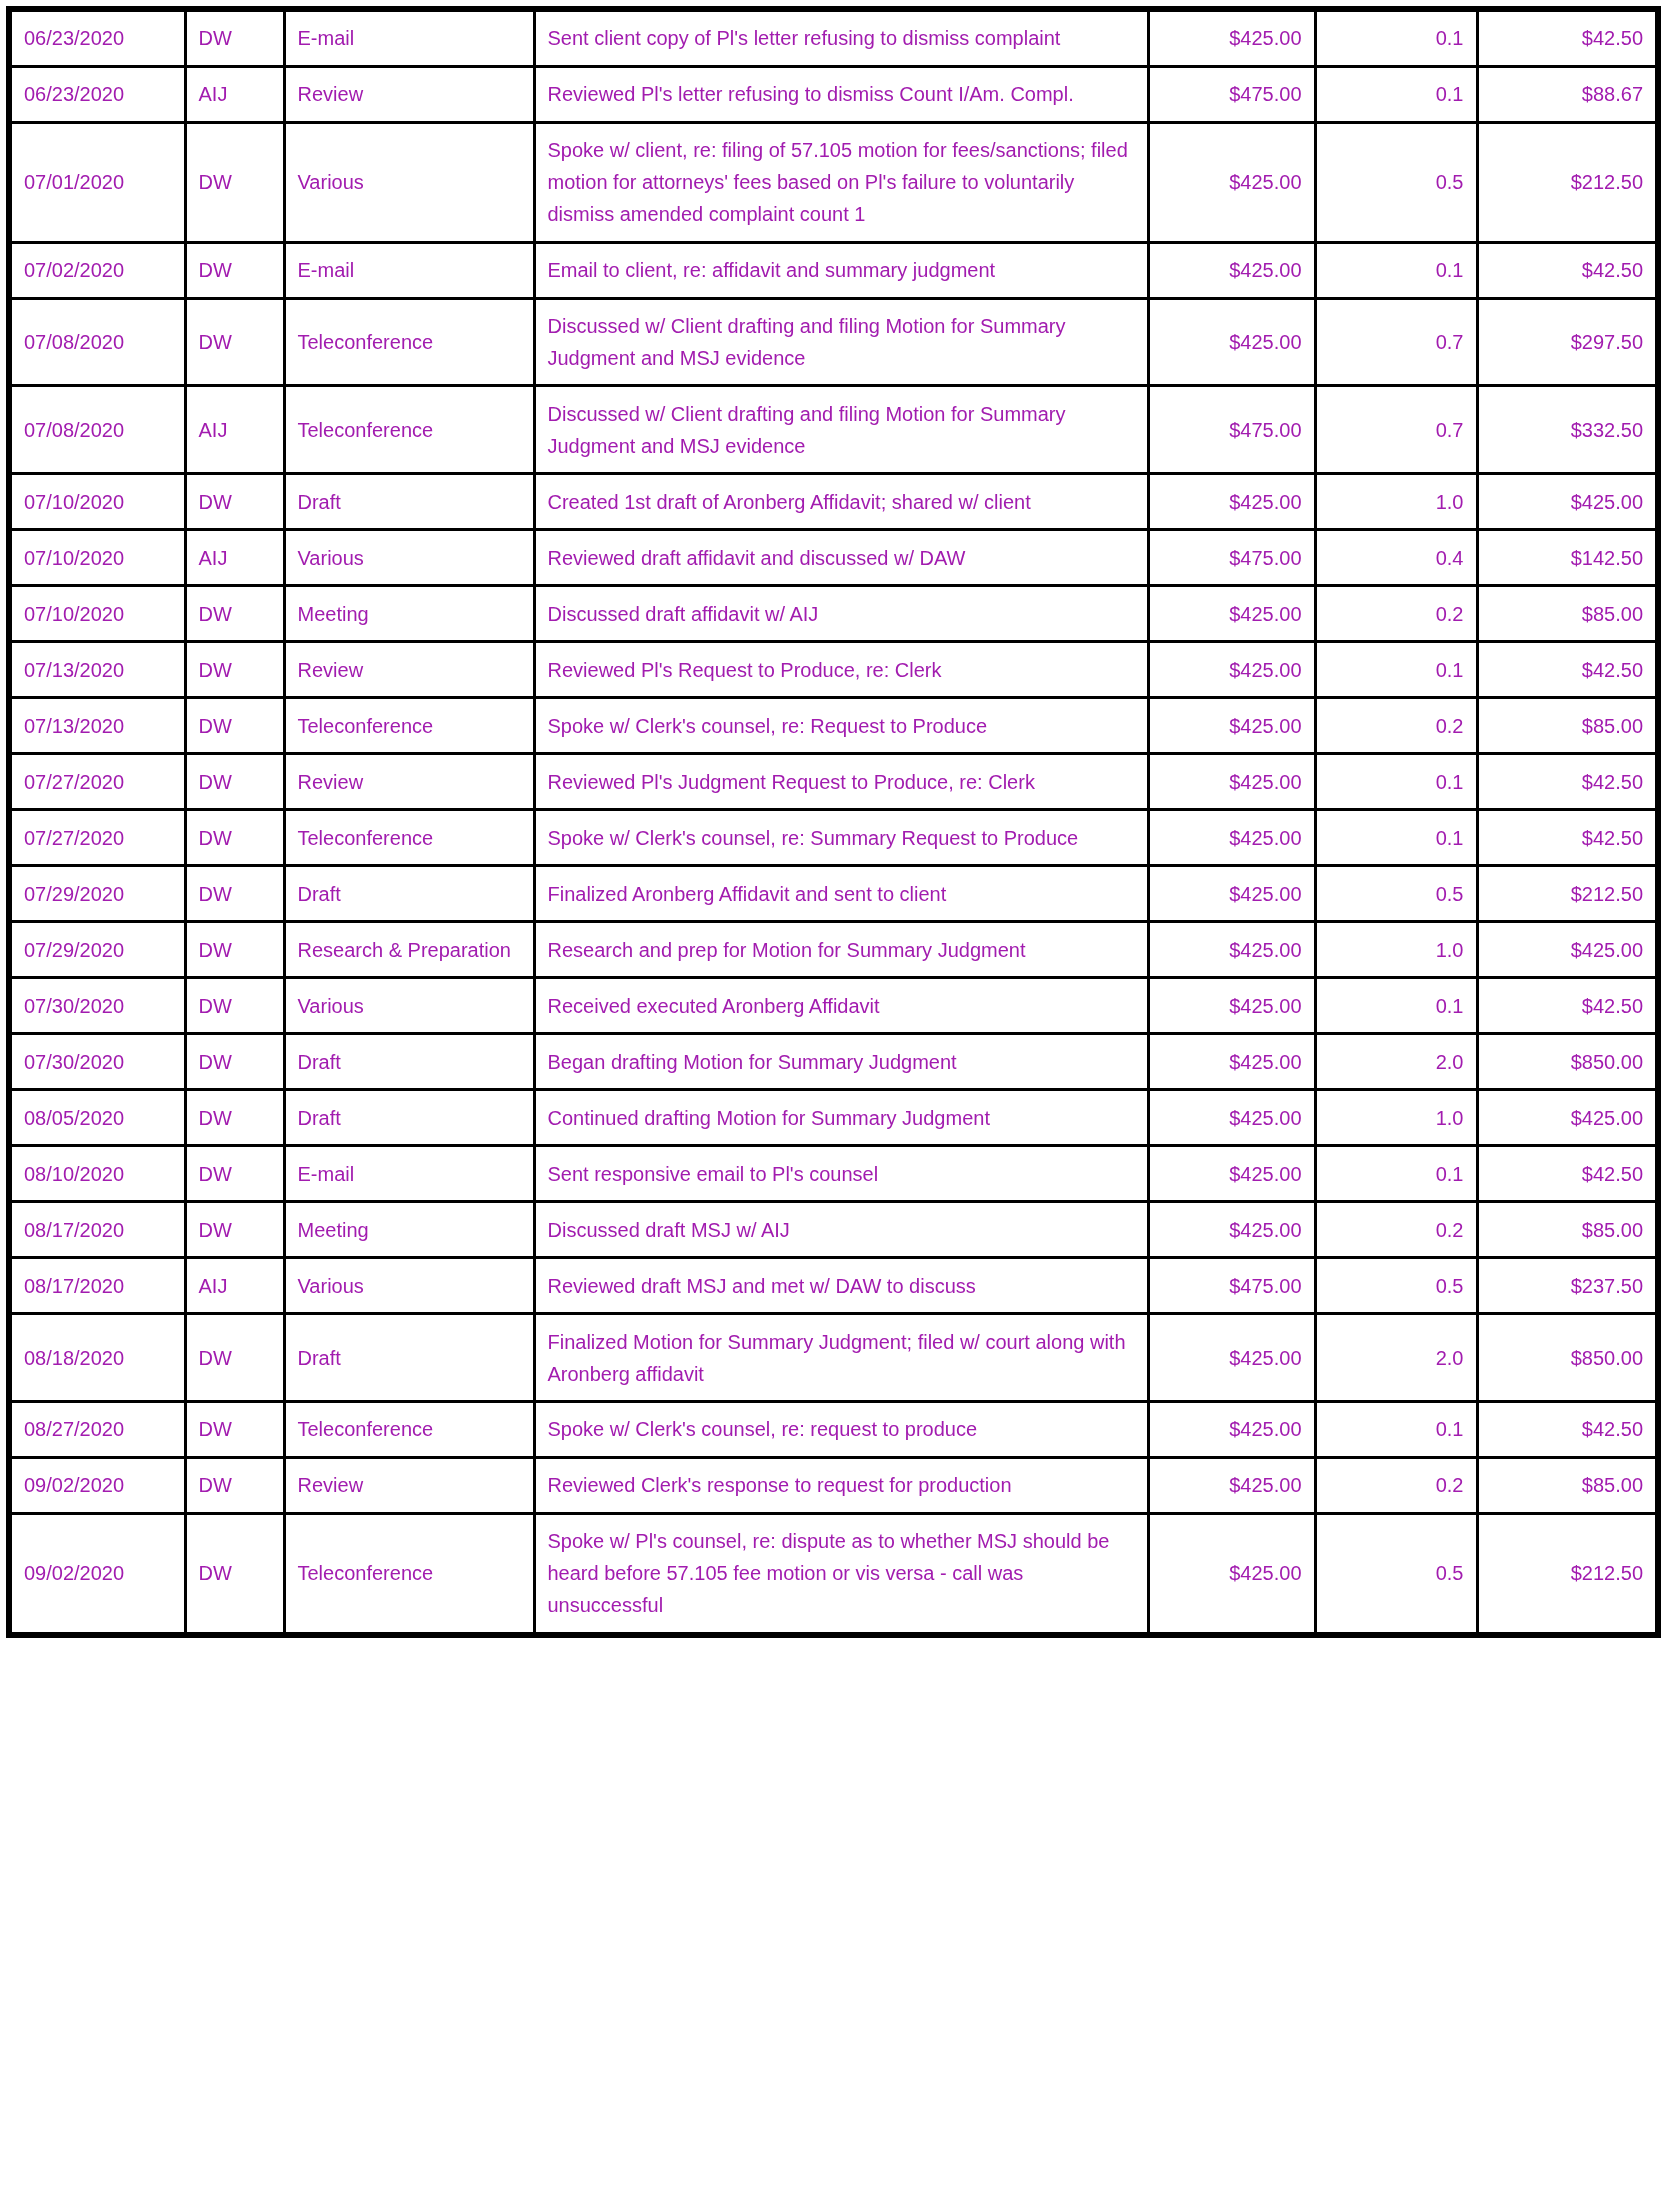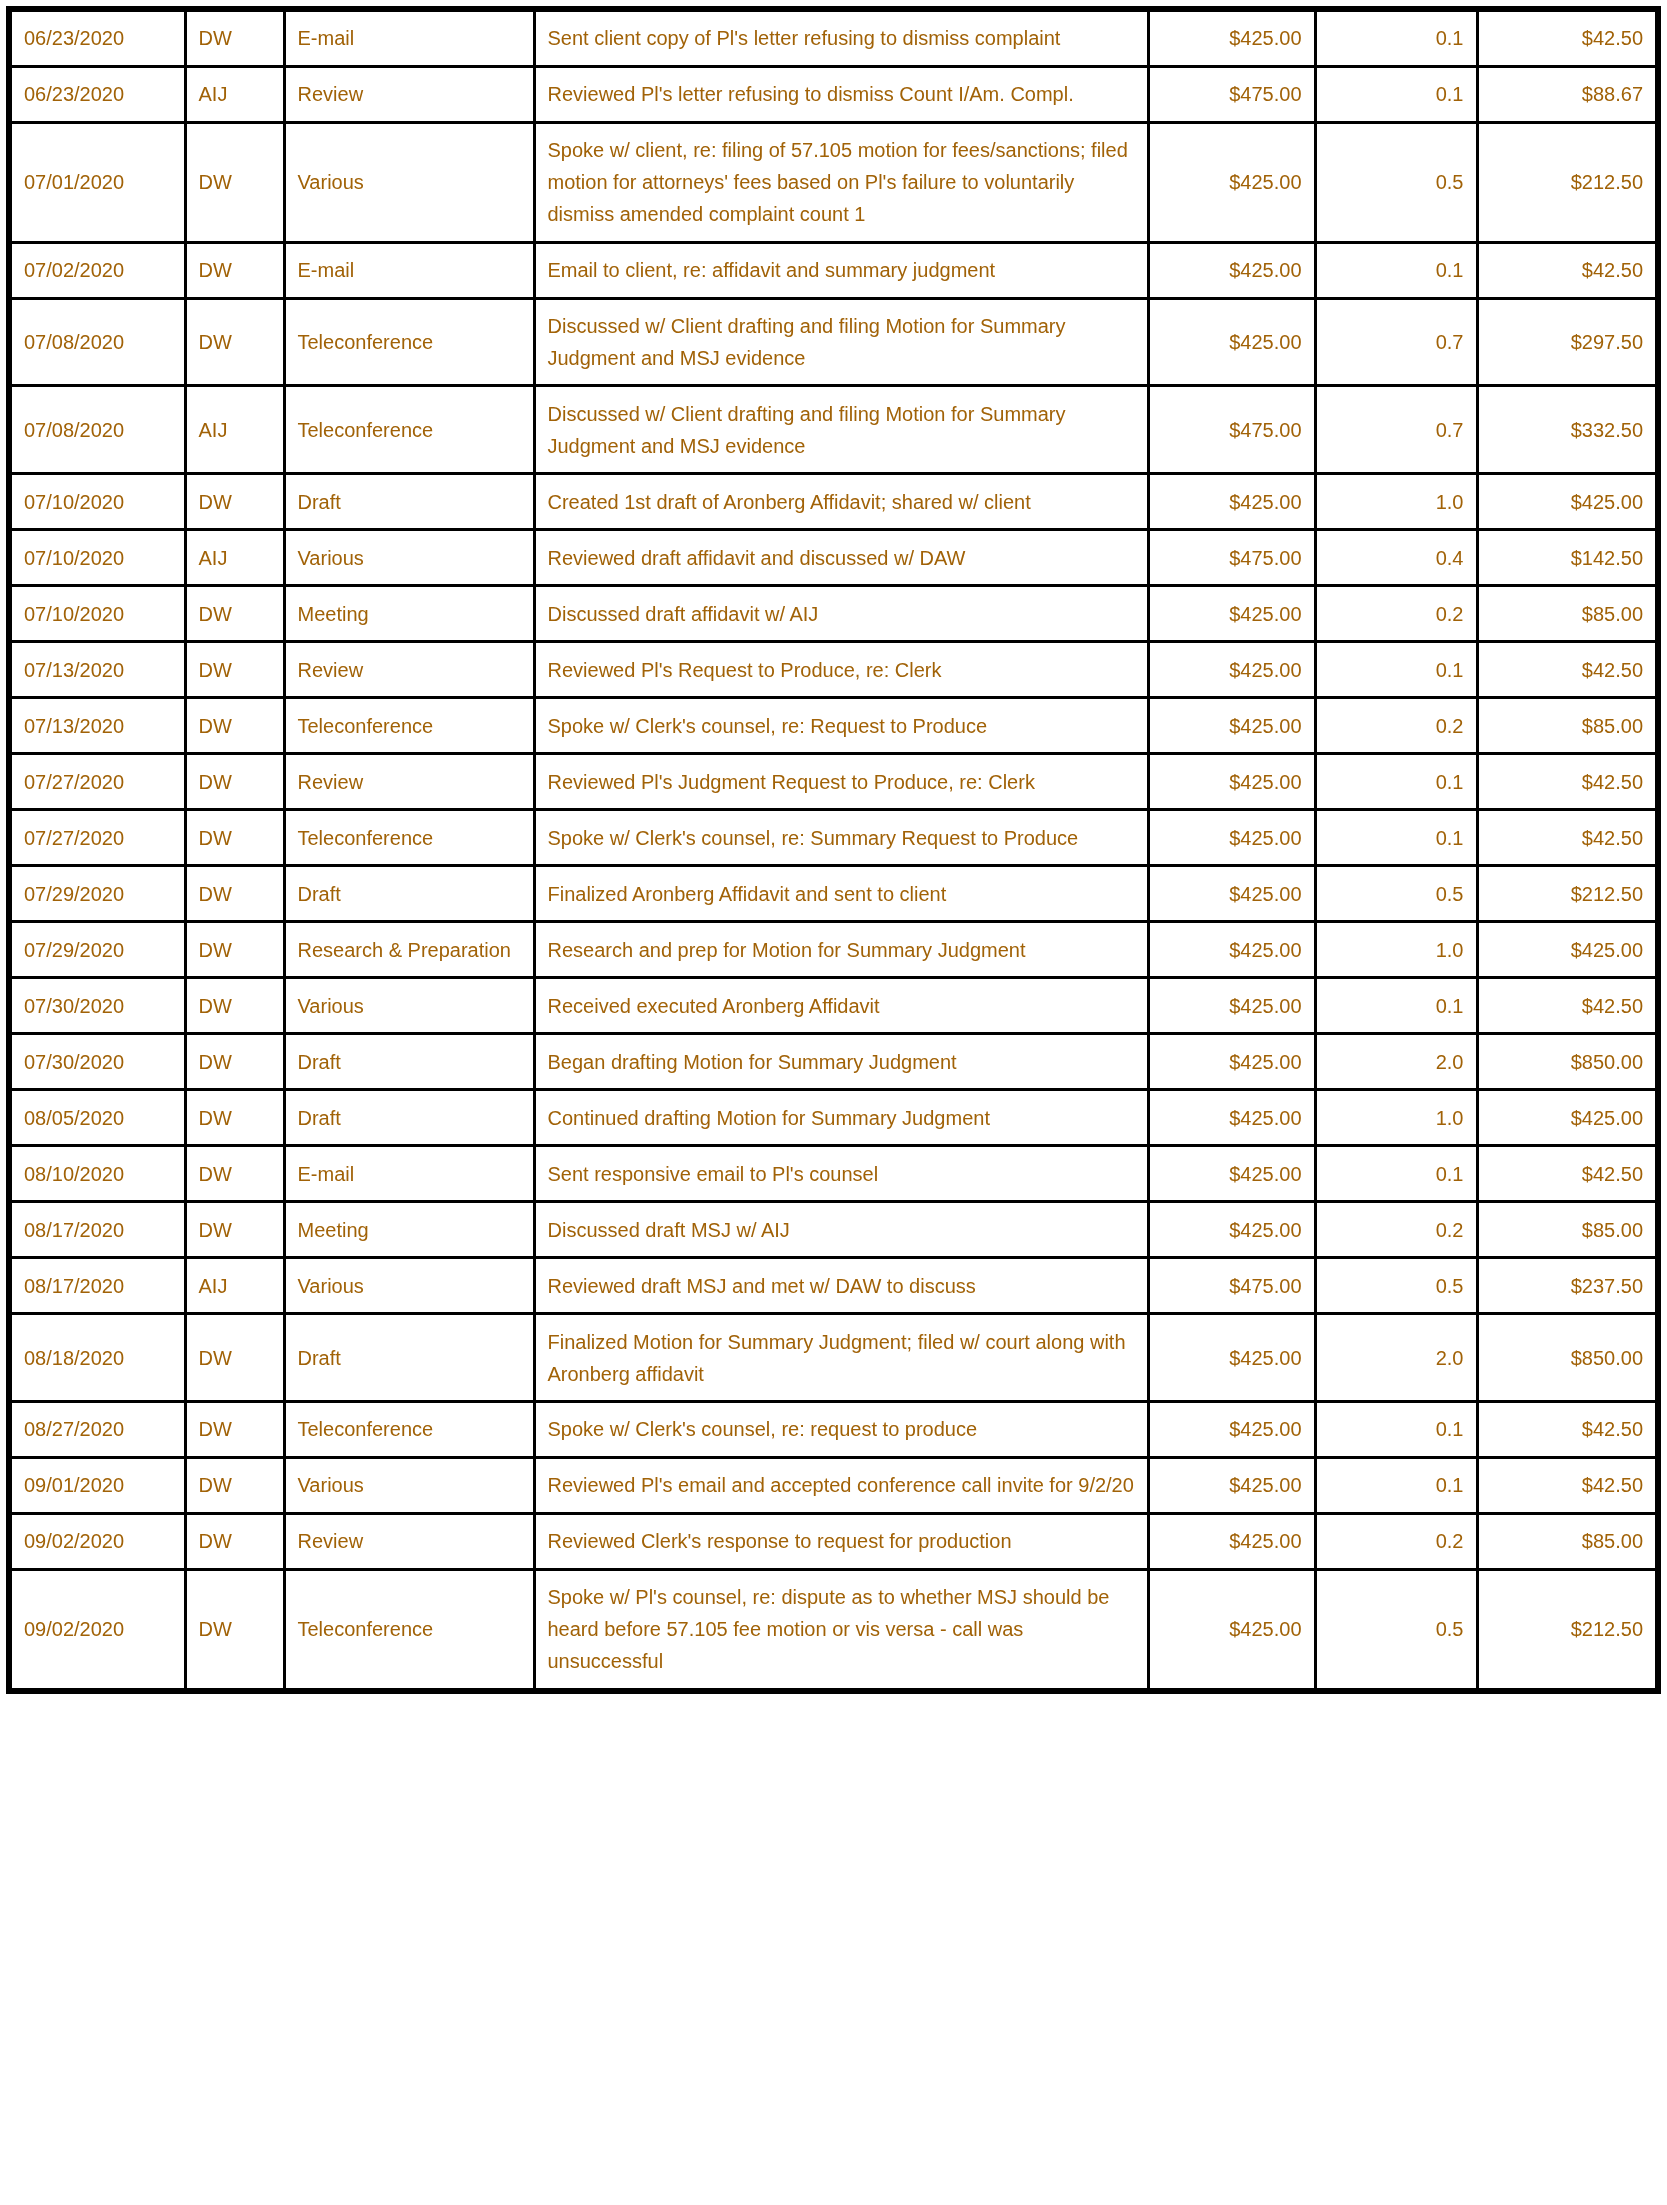--- a/index.html
+++ b/index.html
@@ -6,21 +6,21 @@
     margin: 0;
     padding: 0;
     background: #ffffff;
   }
   .page {
     position: relative;
     width: 1667px;
     height: 2205px;
     background: #ffffff;
     font-family: "Liberation Sans", sans-serif;
-    color: #a16207;
+    color: #a21caf;
   }
   table.billing {
     position: absolute;
     left: 6px;
     top: 6px;
     width: 1655px;
     border-collapse: collapse;
     table-layout: fixed;
     border: 6.7px solid #000000;
   }
@@ -285,29 +285,20 @@
   <tr>
     <td class="c-date">08/27/2020</td>
     <td class="c-initials">DW</td>
     <td class="c-activity">Teleconference</td>
     <td class="c-desc">Spoke w/ Clerk's counsel, re: request to produce</td>
     <td class="c-rate">$425.00</td>
     <td class="c-hours">0.1</td>
     <td class="c-amount">$42.50</td>
   </tr>
 
-  <tr>
-    <td class="c-date">09/01/2020</td>
-    <td class="c-initials">DW</td>
-    <td class="c-activity">Various</td>
-    <td class="c-desc">Reviewed Pl's email and accepted conference call invite for 9/2/20</td>
-    <td class="c-rate">$425.00</td>
-    <td class="c-hours">0.1</td>
-    <td class="c-amount">$42.50</td>
-  </tr>
 
   <tr>
     <td class="c-date">09/02/2020</td>
     <td class="c-initials">DW</td>
     <td class="c-activity">Review</td>
     <td class="c-desc">Reviewed Clerk's response to request for production</td>
     <td class="c-rate">$425.00</td>
     <td class="c-hours">0.2</td>
     <td class="c-amount">$85.00</td>
   </tr>

